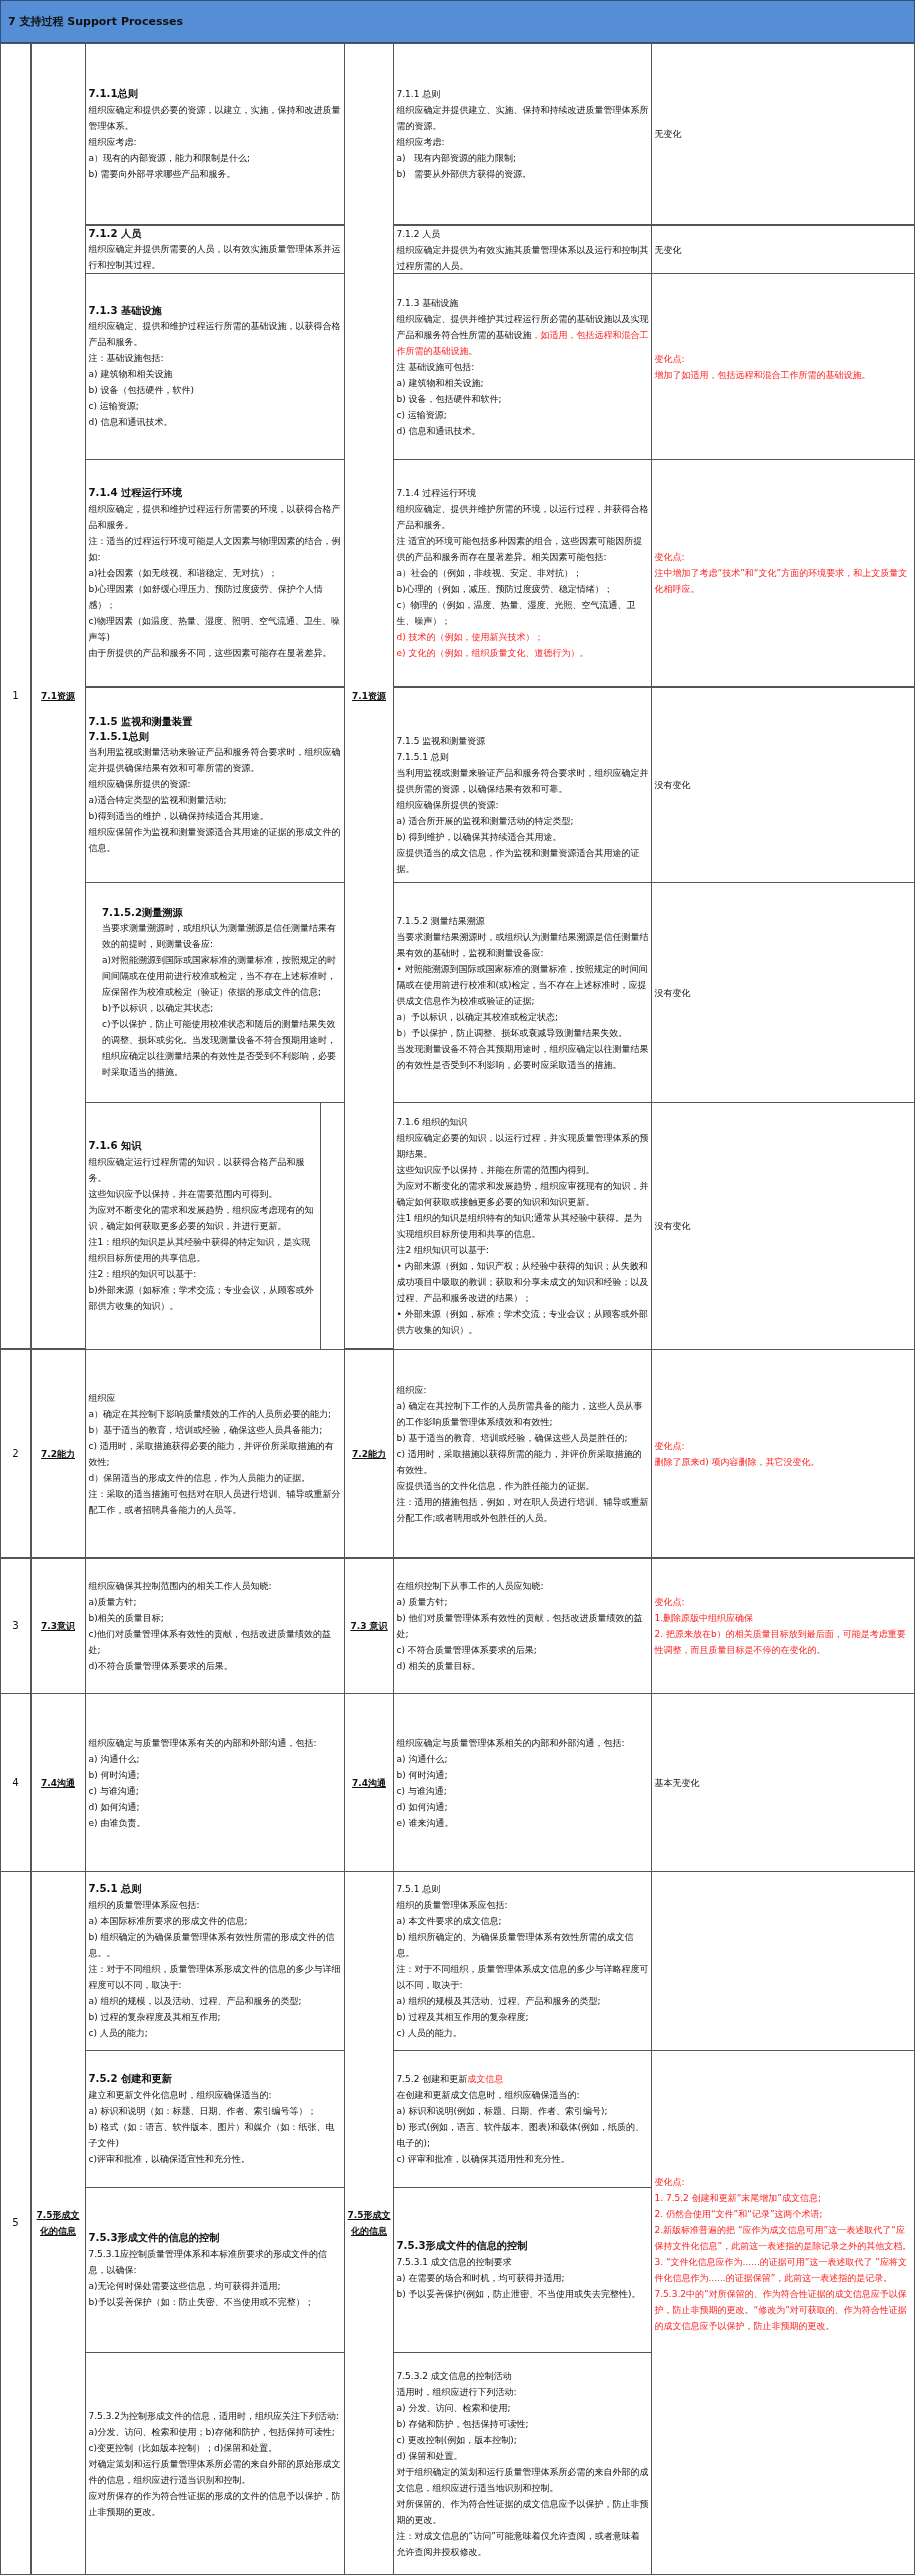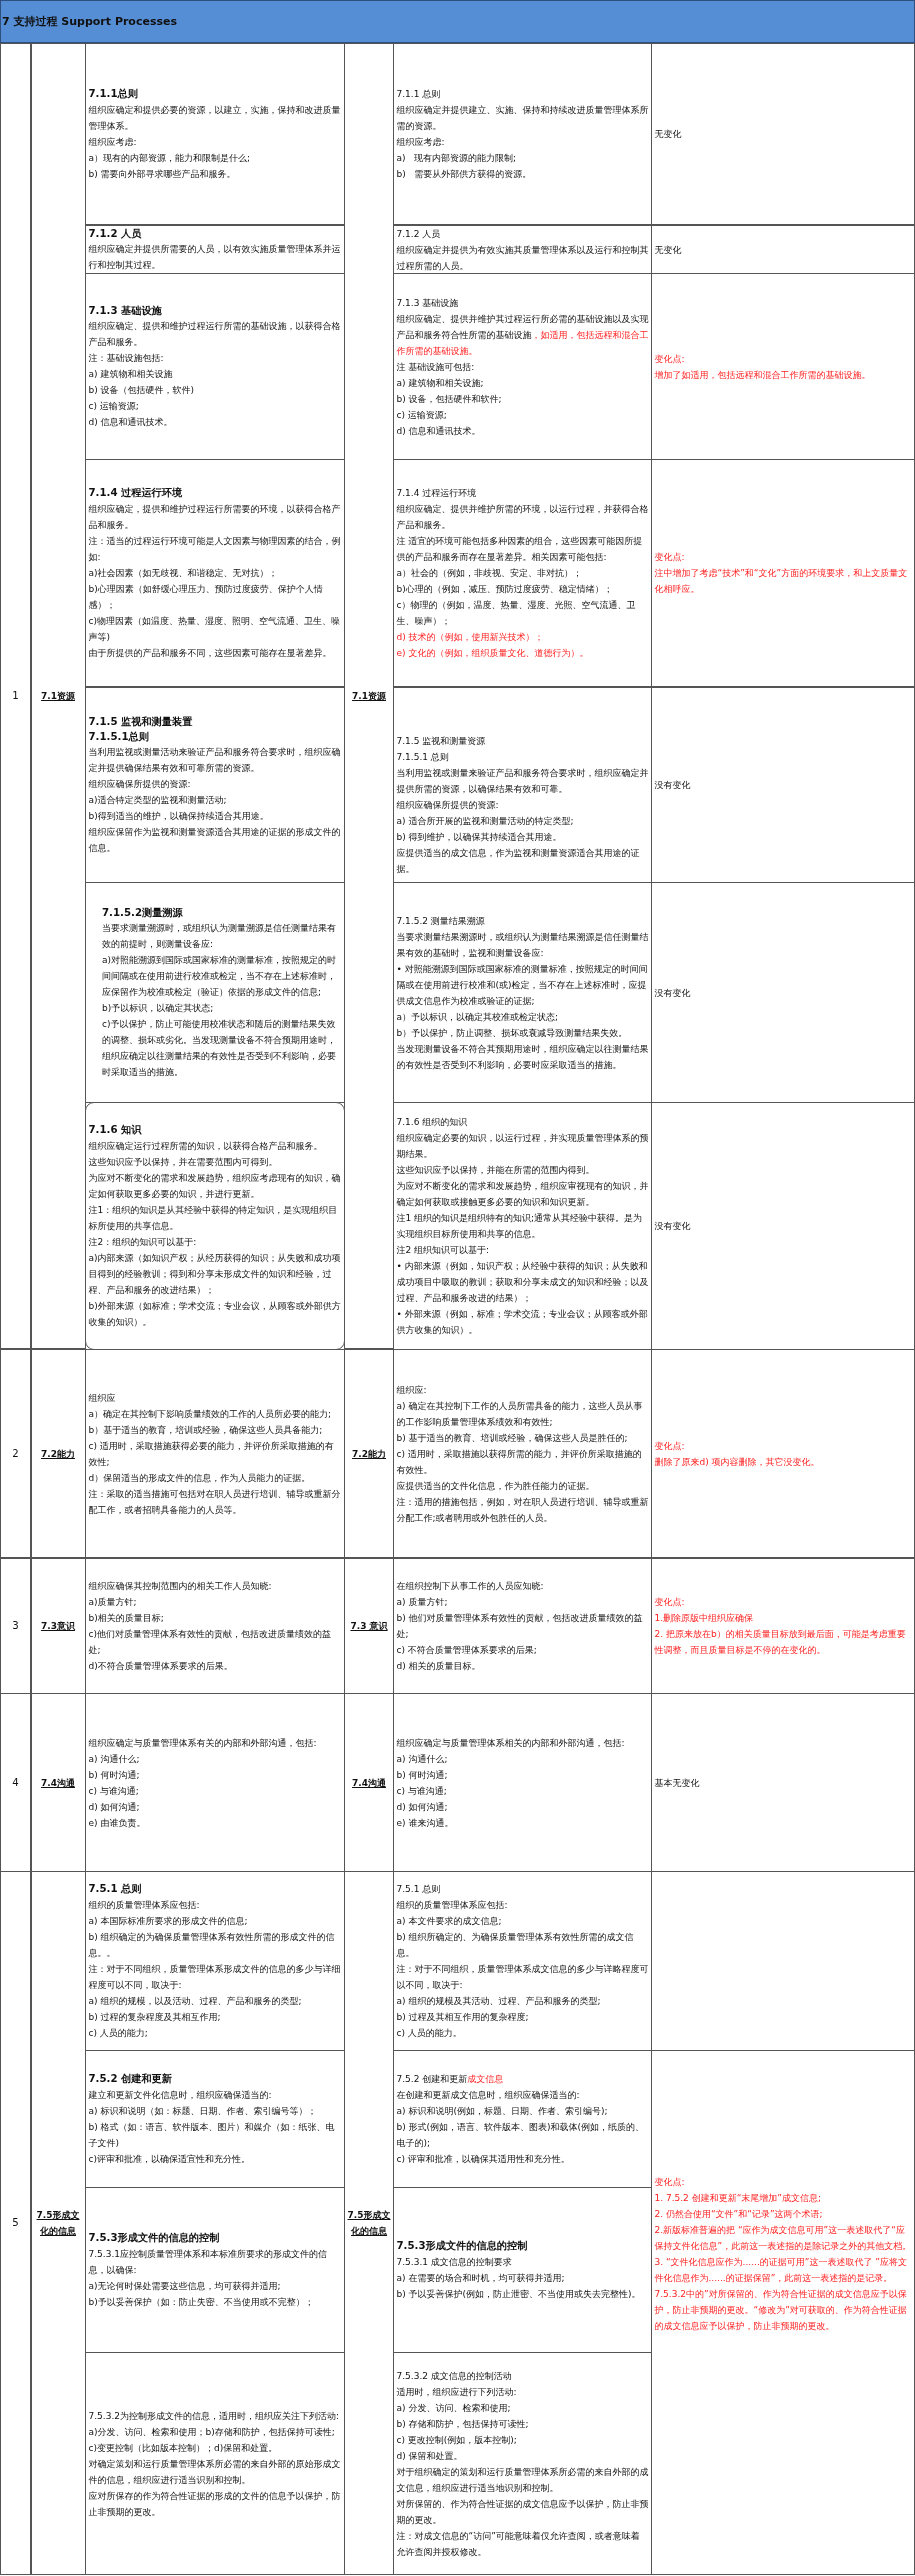--- a/index.html
+++ b/index.html
@@ -1,18 +1,18 @@
 <!DOCTYPE html>
 <html style="font-size:13.6px"><head>
 <meta charset="utf-8">
 <style>
   * { box-sizing: border-box; margin: 0; padding: 0; }
   body { width: 915px; height: 2576px; background: #ffffff; font-family: "DejaVu Sans", "Liberation Sans", sans-serif; color: #111; overflow: hidden; }
   .sheet { position: relative; width: 915px; height: 2576px; }
-  .header { position: absolute; left: 0; top: 0; width: 915px; height: 43px; background: #558ed5; border: 0.8px solid #2f4f7f; display: flex; align-items: center; padding-left: 1px; font-weight: bold; font-size: 11px; color: #111; }
+  .header { position: absolute; left: 0; top: 0; width: 915px; height: 43px; background: #558ed5; border: 0.8px solid #2f4f7f; display: flex; align-items: center; padding-left: 7px; font-weight: bold; font-size: 11px; color: #111; }
   .cell { position: absolute; border: 0.8px solid #555; background: #fff; font-size: 9px; line-height: 16px; padding: 1.7px 2.5px; overflow: hidden; }
   .cell.vc { display: flex; flex-direction: column; justify-content: center; }
   .cell.center { align-items: center; text-align: center; }
   .bold { font-weight: bold; text-decoration: underline; }
   .red { color: #ff2020; }
   .line { display: block; white-space: pre-wrap; }
   .num { font-size: 10.2px; }
   .sec { font-weight: bold; font-size: 10.2px; line-height: 15.3px; }
   .watermark { position: absolute; left: 615px; top: 2522px; font-size: 18.6px; color: #9a9a9a; display: flex; align-items: center; gap: 6.8px; }
   .wm-icon { width: 22px; height: 18.6px; border-radius: 50%; background: #b8b8b8; display: inline-block; position: relative; }
@@ -143,28 +143,27 @@
       <span class="line">7.1.5.2 测量结果溯源</span>
       <span class="line">当要求测量结果溯源时，或组织认为测量结果溯源是信任测量结果有效的基础时，监视和测量设备应:</span>
       <span class="line">• 对照能溯源到国际或国家标准的测量标准，按照规定的时间间隔或在使用前进行校准和(或)检定，当不存在上述标准时，应提供成文信息作为校准或验证的证据;</span>
       <span class="line">a）予以标识，以确定其校准或检定状态;</span>
       <span class="line">b）予以保护，防止调整、损坏或衰减导致测量结果失效。</span>
       <span class="line">当发现测量设备不符合其预期用途时，组织应确定以往测量结果的有效性是否受到不利影响，必要时应采取适当的措施。</span>
     </div>
     <div class="cell vc" style="left: 651px; top: 882px; width: 264px; height: 221px;">
       <span class="line">没有变化</span>
     </div>
-    <div class="cell vc" style="left: 85px; top: 1102px; width: 260px; height: 248px; border-radius: 9px;">
+    <div class="cell vc" style="left: 85px; top: 1102px; width: 236px; height: 248px;">
       <span class="line sec">7.1.6 知识</span>
       <span class="line">组织应确定运行过程所需的知识，以获得合格产品和服务。</span>
       <span class="line">这些知识应予以保持，并在需要范围内可得到。</span>
       <span class="line">为应对不断变化的需求和发展趋势，组织应考虑现有的知识，确定如何获取更多必要的知识，并进行更新。</span>
       <span class="line">注1：组织的知识是从其经验中获得的特定知识，是实现组织目标所使用的共享信息。</span>
       <span class="line">注2：组织的知识可以基于:</span>
-      <span class="line">a)内部来源（如知识产权；从经历获得的知识；从失败和成功项目得到的经验教训；得到和分享未形成文件的知识和经验，过程、产品和服务的改进结果）；</span>
       <span class="line">b)外部来源（如标准；学术交流；专业会议，从顾客或外部供方收集的知识）。</span>
     </div>
     <div class="cell vc" style="left: 393px; top: 1102px; width: 259px; height: 248px;">
       <span class="line">7.1.6 组织的知识</span>
       <span class="line">组织应确定必要的知识，以运行过程，并实现质量管理体系的预期结果。</span>
       <span class="line">这些知识应予以保持，并能在所需的范围内得到。</span>
       <span class="line">为应对不断变化的需求和发展趋势，组织应审视现有的知识，并确定如何获取或接触更多必要的知识和知识更新。</span>
       <span class="line">注1 组织的知识是组织特有的知识;通常从其经验中获得。是为实现组织目标所使用和共享的信息。</span>
       <span class="line">注2 组织知识可以基于:</span>
       <span class="line">• 内部来源（例如，知识产权；从经验中获得的知识；从失败和成功项目中吸取的教训；获取和分享未成文的知识和经验；以及过程、产品和服务改进的结果）；</span>

